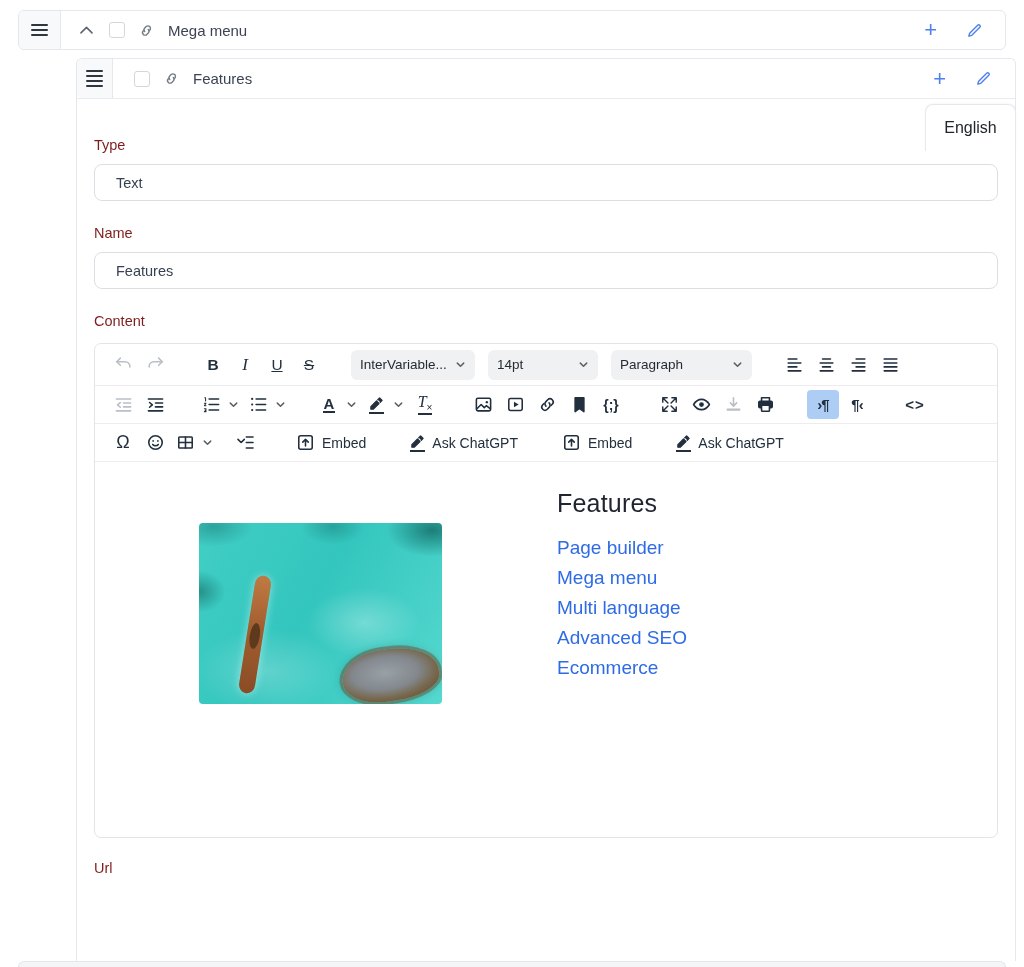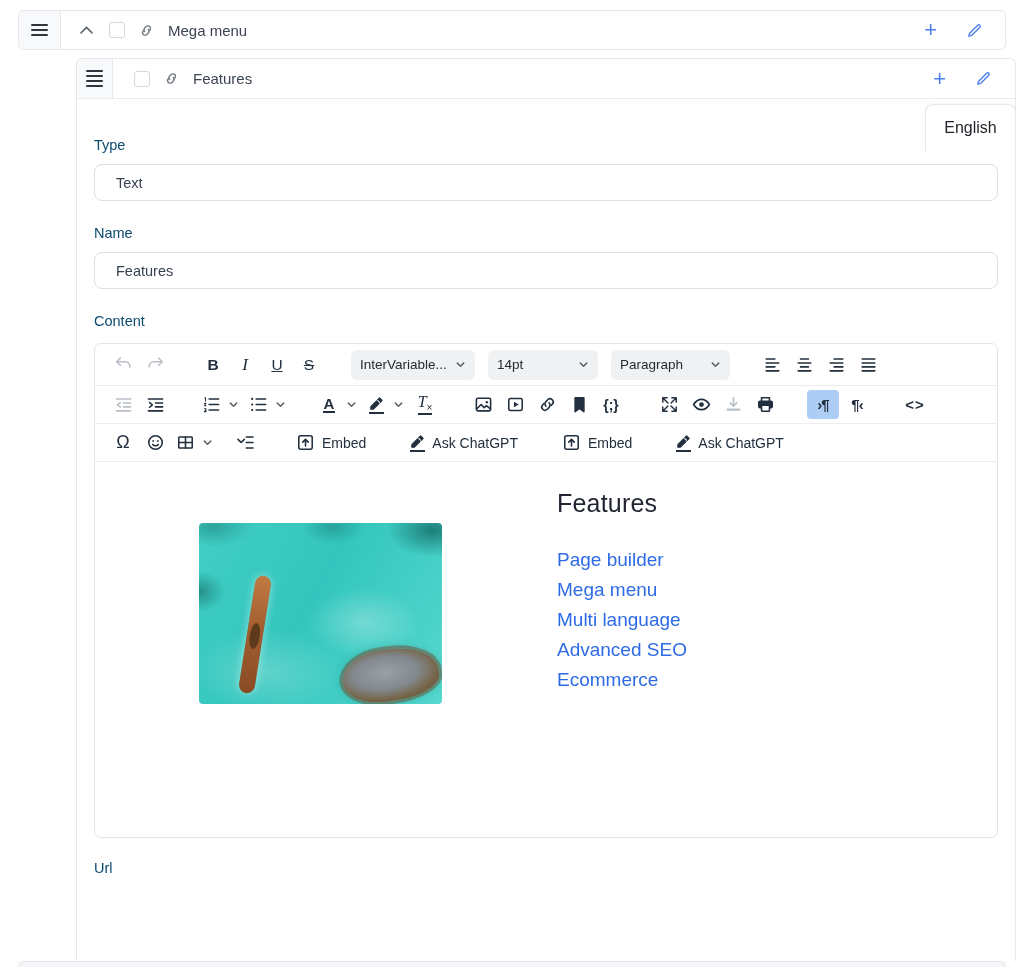--- a/index.html
+++ b/index.html
@@ -24,21 +24,21 @@
 
   
   .panel { position:absolute; left:76px; top:58px; width:940px; height:903px; background:#fff; border:1px solid #e4e7eb; border-bottom:none; border-radius:6px 6px 0 0; }
   .panel-header { display:flex; align-items:center; height:40px; border-bottom:1px solid #e9ecef; border-radius:5px 5px 0 0; background:#fff; }
   .panel-header .drag-cell { width:36px; height:100%; }
   .panel-header .row-main { padding:0 17px 0 21px; }
 
   .lang-tab { position:absolute; top:45px; right:-1px; width:91px; height:47px; background:#fff; border:1px solid #e6e8ec; border-bottom:none; border-radius:8px 8px 0 0; display:flex; align-items:center; justify-content:center; font-size:16px; color:#22262c; box-shadow:0 -1px 2px rgba(0,0,0,.03); cursor:pointer; }
 
   .form { padding:0 17px; }
-  .field-label { font-size:14.5px; color:#0c4a6e; }
+  .field-label { font-size:14.5px; color:#7f1d1d; }
   .lbl-type { margin-top:38px; }
   .lbl-name { margin-top:24px; }
   .lbl-content { margin-top:24px; }
   .lbl-url { margin-top:22px; }
   .text-input { margin-top:11px; width:904px; height:37px; border:1px solid #dbdfe4; border-radius:8px; background:#fff; font-size:14.5px; color:#374151; padding:0 21px; display:flex; align-items:center; }
   .url-input { margin-top:7px; height:36px; }
 
   
   .editor { margin-top:14px; width:904px; height:495px; border:1px solid #e3e4e8; border-radius:7px; display:flex; flex-direction:column; overflow:hidden; background:#fff; }
   .tb-row { display:flex; align-items:center; padding:0 12px; border-bottom:1px solid #ededf0; flex:none; }
@@ -51,21 +51,21 @@
   .tgap { width:13px; flex:none; }
   .sgap { width:2px; flex:none; }
   .glyph { font-size:16px; color:inherit; }
   .b-glyph { font-weight:700; font-size:15.5px; }
   .i-glyph { font-family:"Liberation Serif", serif; font-style:italic; font-size:17px; }
   .u-glyph { text-decoration:underline; font-size:15.5px; }
   .s-glyph { text-decoration:line-through; font-size:15.5px; }
   .ic { width:19px; height:19px; stroke:currentColor; fill:none; stroke-width:2; stroke-linecap:round; stroke-linejoin:round; display:block; }
   .ic-sm { width:11px; height:11px; stroke:#596066; fill:none; stroke-width:1.6; stroke-linecap:round; stroke-linejoin:round; display:block; }
   .tselect { height:30px; background:#f0f1f3; border-radius:6px; display:flex; align-items:center; justify-content:space-between; padding:0 9px; font-size:13.5px; color:#252b33; cursor:pointer; flex:none; }
-  .sel-font { width:124px; } .sel-size { width:110px; } .sel-block { width:119px; }
+  .sel-font { width:124px; } .sel-size { width:110px; } .sel-block { width:141px; }
   .combo { display:flex; align-items:center; cursor:pointer; }
   .combo .tbtn { min-width:28px; }
   .combo .chev { padding:0 3px; }
   .fore { font-size:15px; font-weight:600; border-bottom:2.5px solid #222f3e; line-height:1.05; padding:0 1px; }
   .pen-wrap { border-bottom:2.5px solid #222f3e; padding-bottom:1px; display:flex; }
   .tx { font-family:"Liberation Serif", serif; font-style:italic; font-size:16px; border-bottom:2px solid #222f3e; line-height:1; }
   .tx sub { font-family:"Liberation Sans", sans-serif; font-style:normal; font-size:10px; }
   .dir-glyph { font-size:15px; font-weight:600; letter-spacing:-1px; }
   .code-glyph { font-size:15px; font-weight:700; letter-spacing:1px; }
   .labeled { gap:7px; padding:0 9px; font-size:14px; }
@@ -86,21 +86,21 @@
   .boat { position:absolute; left:48px; top:52px; width:16px; height:119px; border-radius:50% / 9px; transform:rotate(9deg);
     background:linear-gradient(180deg,#c07a43 0%,#a35e30 45%,#8a4c25 100%); box-shadow:0 0 8px rgba(255,255,255,.45); }
   .boat::after { content:""; position:absolute; left:3px; top:48px; width:10px; height:26px; border-radius:50%; background:#5d3a1c; }
   .rock { position:absolute; left:143px; top:126px; width:97px; height:52px; transform:rotate(-7deg);
     border-radius:48% 52% 55% 45% / 60% 55% 45% 50%;
     background:radial-gradient(60px 30px at 45% 45%, #9aa1a6 0%, #82888d 55%, #77674c 85%, #6e5c40 100%);
     box-shadow:0 0 0 3px rgba(110,92,64,.55), 0 0 10px rgba(0,60,55,.35); }
   .text-col { margin-left:115px; }
   .content-h1 { font-size:25px; color:#1f2430; font-weight:500; letter-spacing:.2px; }
   .content-sub { margin-top:15px; font-size:19.5px; color:#5f6368; }
-  .content-links { margin-top:27px; display:flex; flex-direction:column; }
+  .content-links { margin-top:15px; display:flex; flex-direction:column; }
   .content-link { font-size:19px; line-height:30px; color:#2e6be5; text-decoration:none; cursor:pointer; width:max-content; }
 
   .statusbar { height:28px; border-top:1px solid #ededf0; display:flex; align-items:center; padding:0 12px; font-size:13.5px; color:#68707b; flex:none; }
   .status-path { width:270px; }
   .status-help { flex:1; text-align:center; }
   .status-words { width:270px; text-align:right; }
 
   .next-row-strip { position:absolute; left:18px; top:961px; width:988px; height:6px; background:#f4f5f7; border:1px solid #e4e7eb; border-bottom:none; border-radius:6px 6px 0 0; }
 </style>
 </head>

